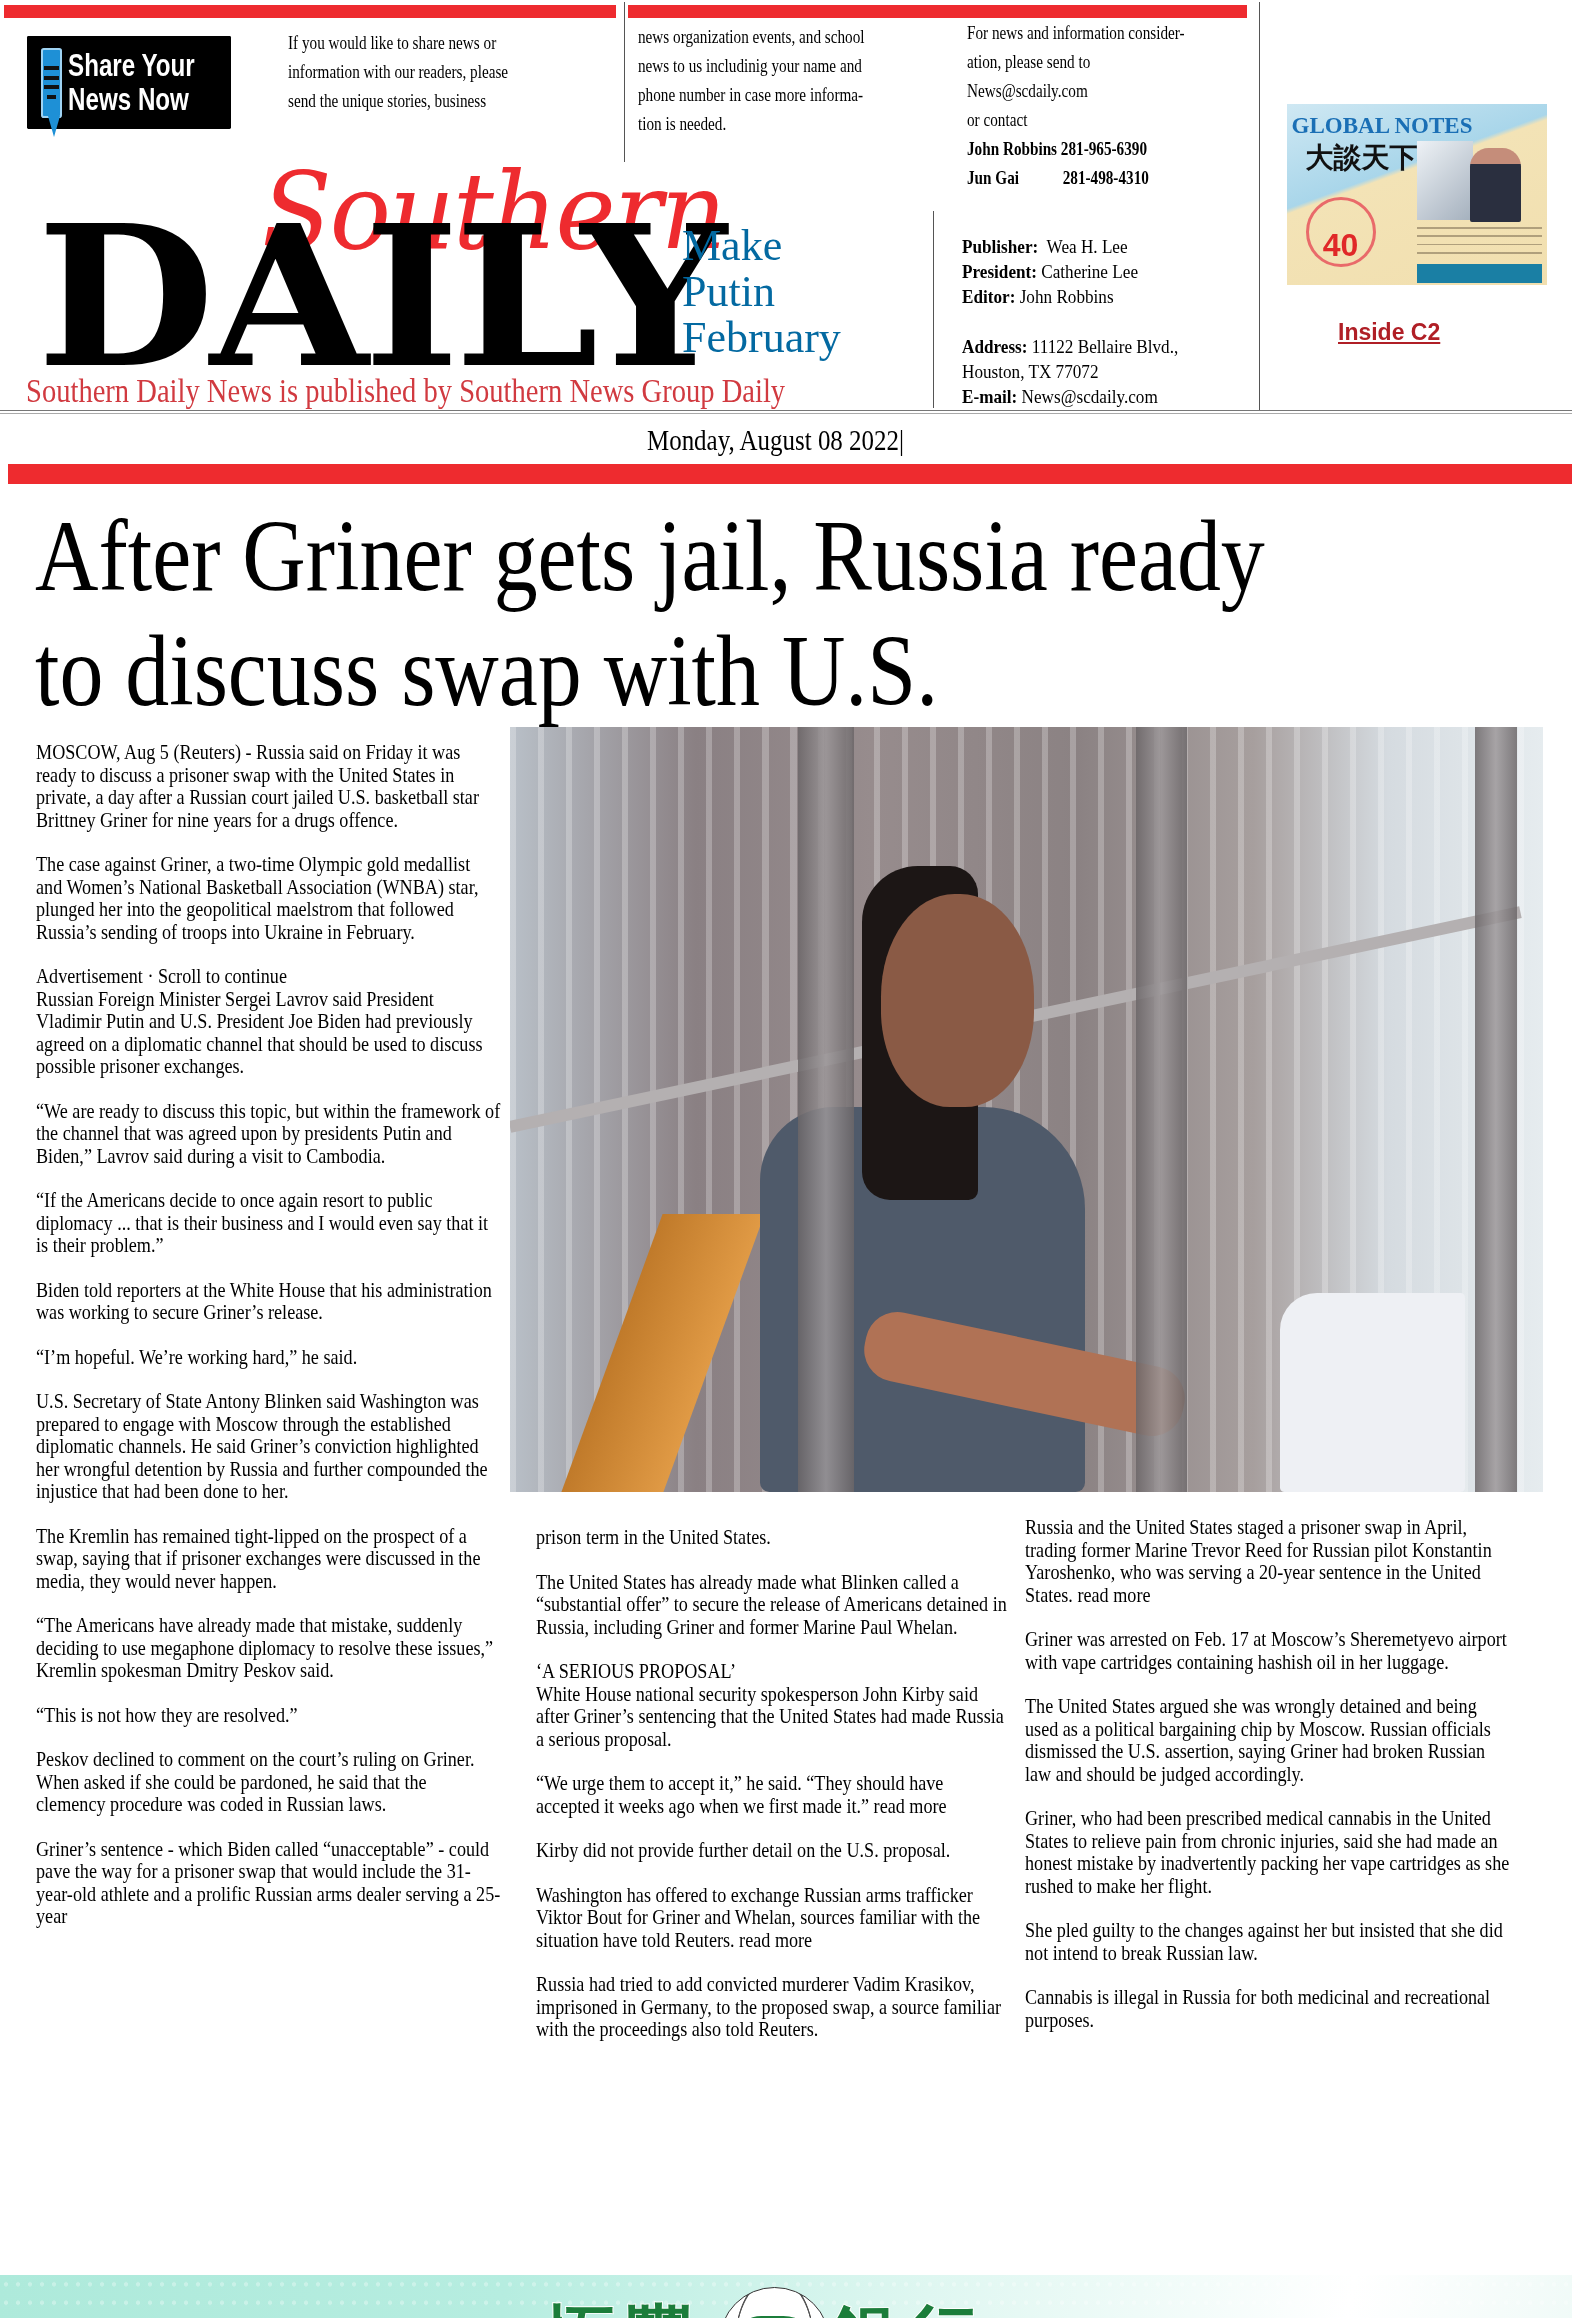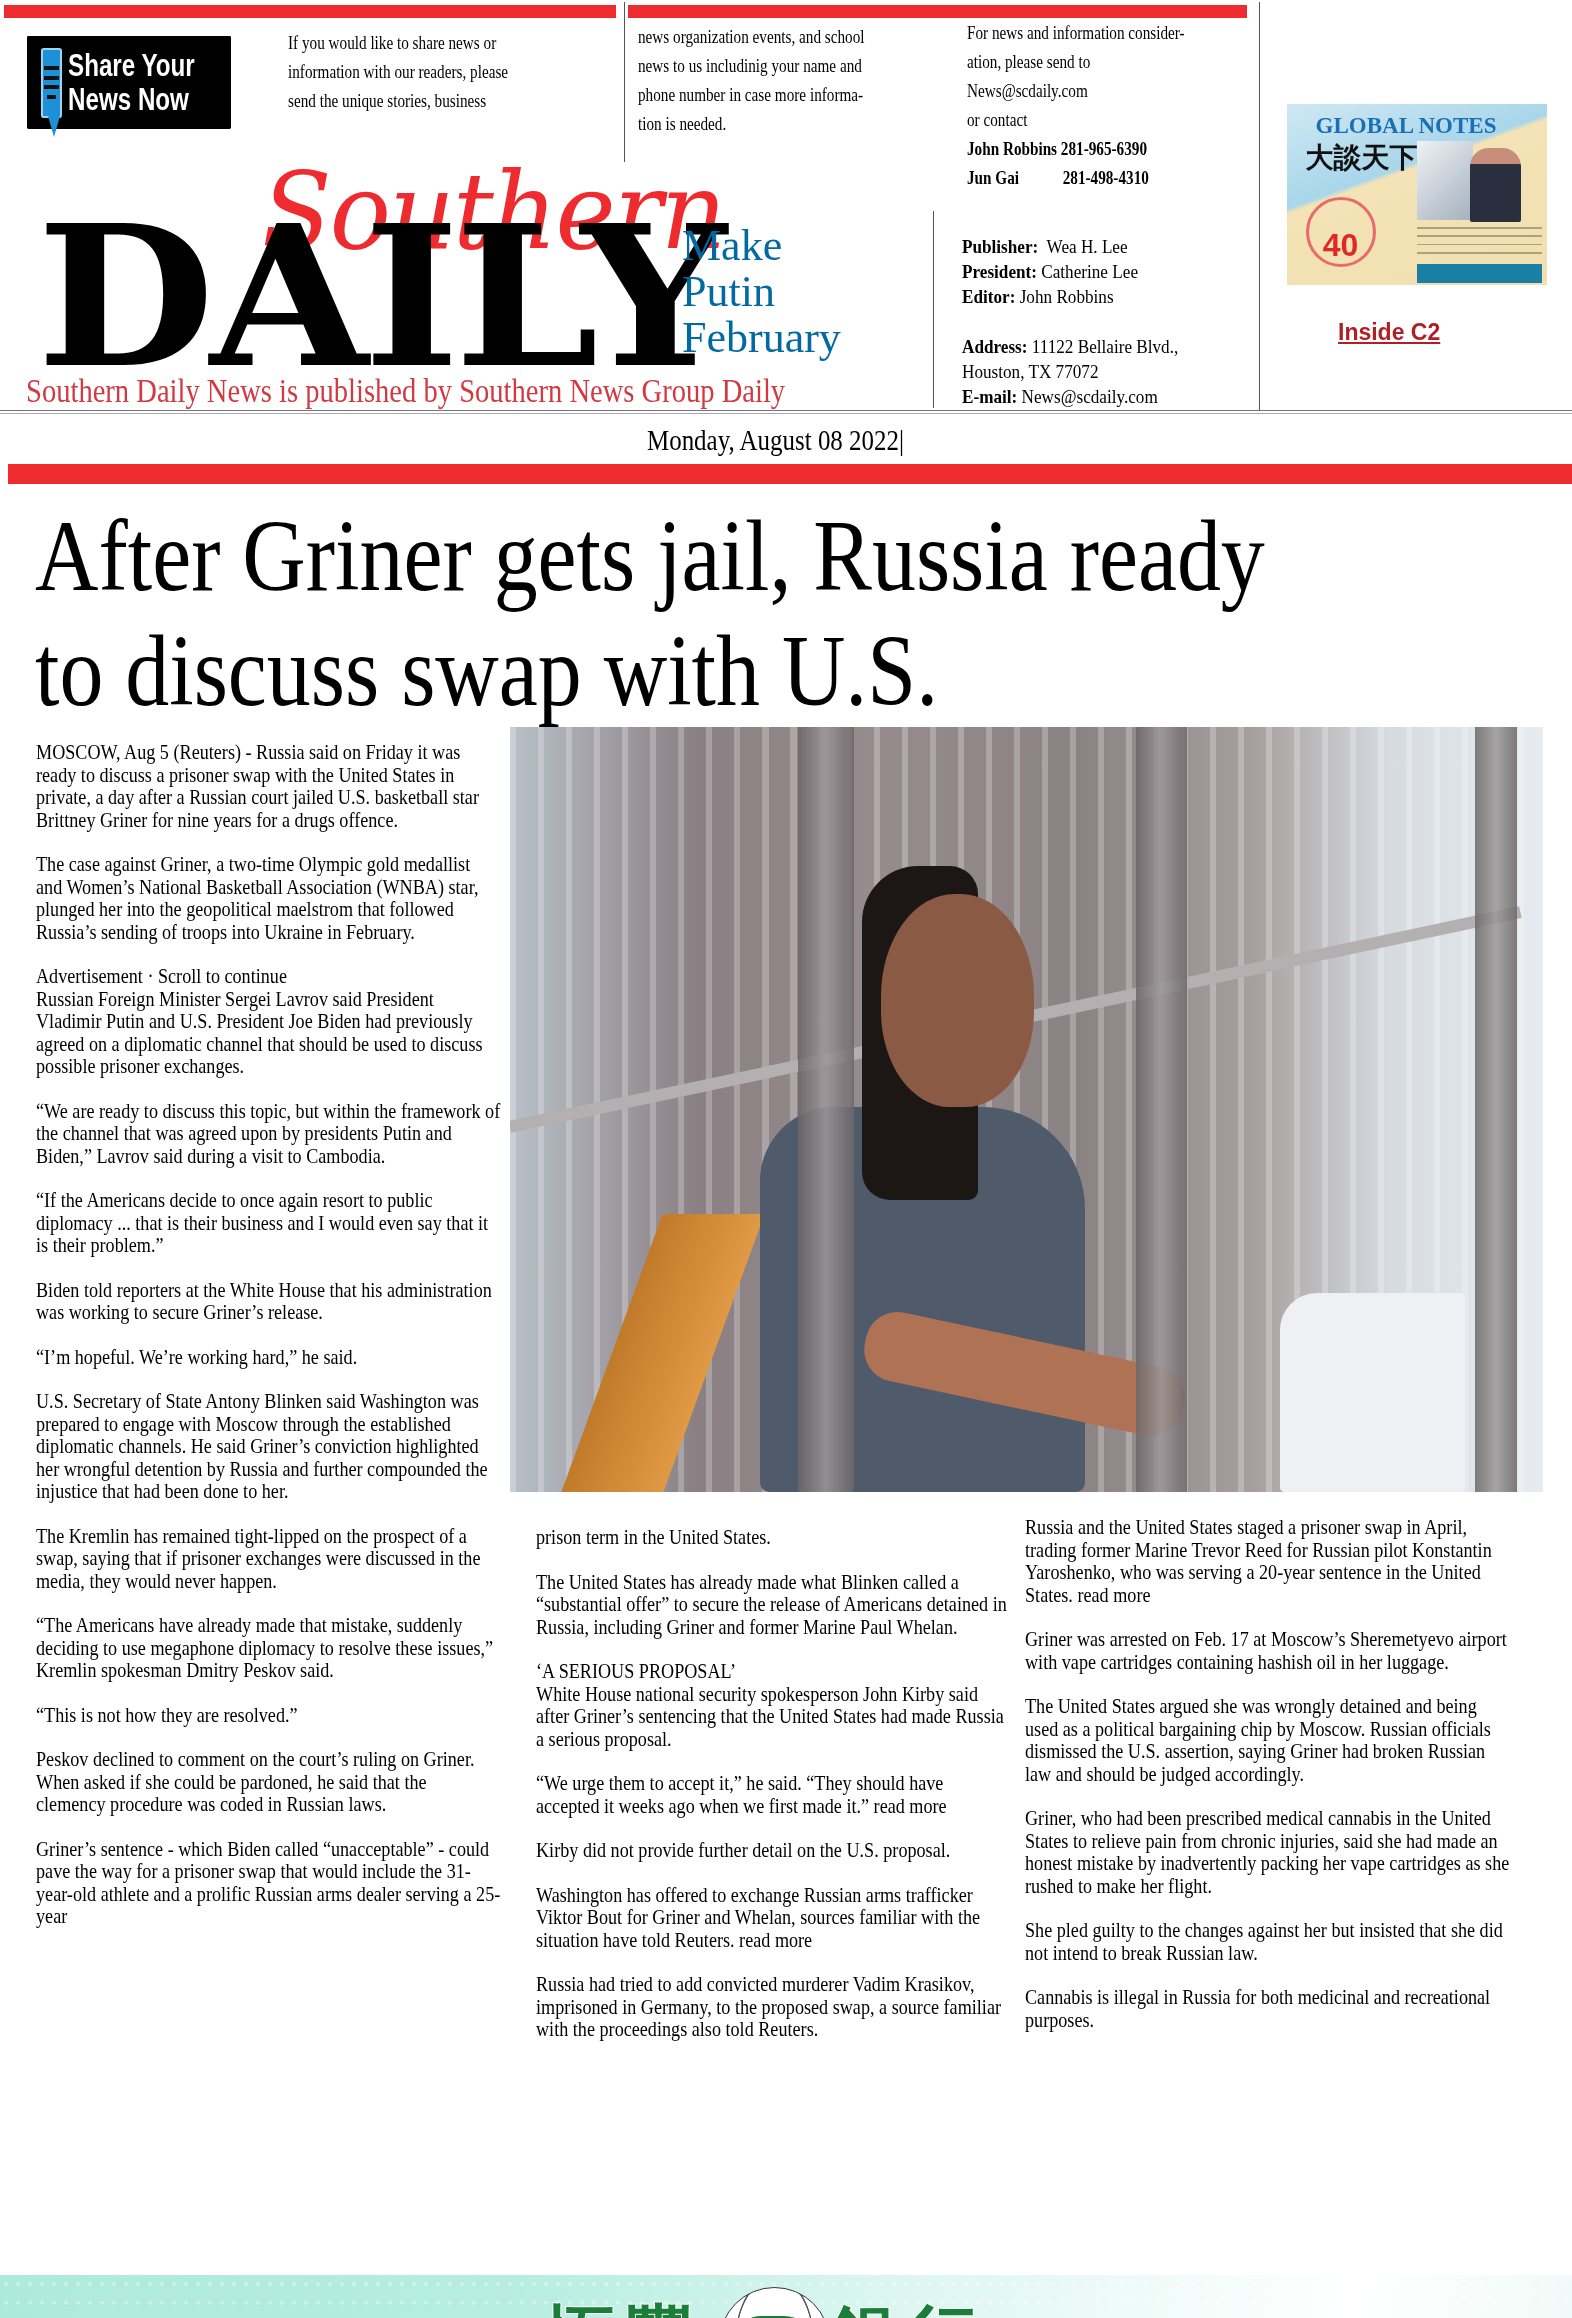--- a/index.html
+++ b/index.html
@@ -21,21 +21,21 @@
 
   .logo-southern { left: 262px; top: 158px; font-family: "DejaVu Serif", serif; font-style: italic; color: #ee2b2f; font-size: 107px; line-height: 107px; letter-spacing: -1.9px; transform: scaleX(0.95); transform-origin: left top; white-space: nowrap; }
   .logo-daily { left: 37px; top: 199px; font-family: "DejaVu Serif", serif; font-weight: bold; color: #000; font-size: 195px; line-height: 195px; letter-spacing: -4.6px; transform: scaleX(1.05); transform-origin: left top; white-space: nowrap; }
   .logo-tag { left: 682px; top: 223px; font-family: "Liberation Serif", serif; color: #0369a1; font-size: 44px; line-height: 46px; width: 185px; }
   .tagline { left: 25.5px; top: 371px; color: #d13a40; font-size: 34px; line-height: 39px; white-space: nowrap; transform: scaleX(0.84); transform-origin: left top; }
 
   .credits { left: 962px; top: 234px; font-size: 19.5px; line-height: 25px; white-space: nowrap; transform: scaleX(0.88); transform-origin: left top; }
   .credits b { font-weight: bold; }
 
   .inside-img { left: 1287px; top: 104px; width: 260px; height: 181px; background: linear-gradient(160deg, #cfe8f3 0%, #a9d6ea 38%, #f3e3b6 40%, #f1dfaf 100%); overflow: hidden; }
-  .inside-img .gn { position:absolute; left: 4.6px; top: 9.3px; font-family: "Liberation Serif", serif; font-weight: bold; color: #1a6fb5; font-size: 23px; white-space:nowrap;margin-left:24px; }
+  .inside-img .gn { position:absolute; left: 4.6px; top: 9.3px; font-family: "Liberation Serif", serif; font-weight: bold; color: #1a6fb5; font-size: 23px; white-space:nowrap; }
   .inside-img .cn { position:absolute; left: 18.5px; top: 35px; font-weight: bold; color: #111; font-size: 28px; font-family: "DejaVu Sans", sans-serif; }
   .inside-img .seal { position:absolute; left: 18.5px; top: 93px; width: 70px; height: 70px; border-radius: 50%; border: 3.7px solid #e96a6a; display:flex; align-items:flex-end; justify-content:center; color:#e02828; font-size: 32px; font-weight: bold; font-family: "Liberation Sans", sans-serif; }
   .inside-img .person { position:absolute; left: 183px; top: 44px; width: 51px; height: 74px; background: linear-gradient(180deg, #c58d7a 0 22%, #2a2f3f 22% 100%); border-radius: 18.5px 18.5px 1.9px 1.9px; }
   .inside-img .bldg { position:absolute; left: 130px; top: 37px; width: 56px; height: 79px; background: linear-gradient(135deg, #eef2f6, #a4b0bd); }
   .inside-img .bluebox { position:absolute; left: 130px; top: 160px; width: 125px; height: 18.5px; background: #1a7fa4; }
   .inside-img .lines { position:absolute; left: 130px; top: 123px; width: 125px; height: 33px; background: repeating-linear-gradient(180deg, #7a6a50 0 1.9px, transparent 1.9px 8.3px); opacity: .55; }
   .inside-label { left: 1338px; top: 319px; font-family: "Liberation Sans", sans-serif; font-weight: bold; color: #b01f26; font-size: 23px; text-decoration: underline; }
 
   .hr-double { border-top: 1.4px solid #777; border-bottom: 0.9px solid #aaa; height: 3.7px; }
   .dateline { left: 647px; top: 424px; font-size: 29px; line-height: 32px; white-space: nowrap; transform: scaleX(0.86); transform-origin: left top; }

